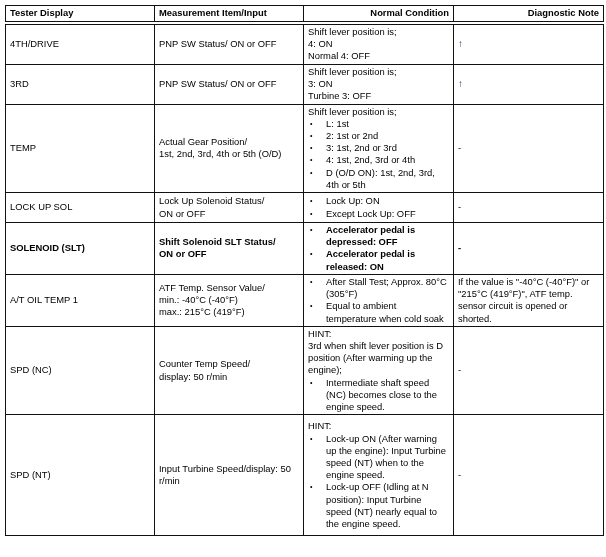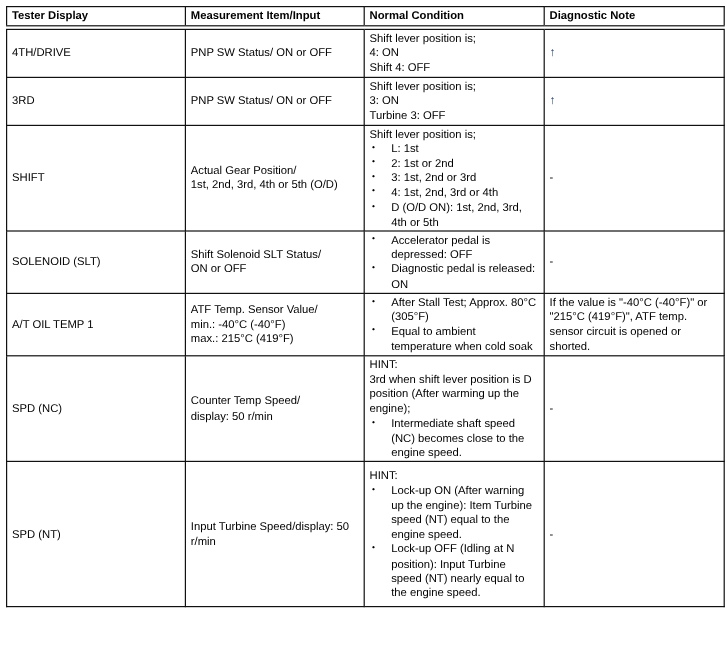--- a/index.html
+++ b/index.html
@@ -36,21 +36,21 @@
       text-align: left;
       margin-top: 48px;
     }
     table.spec thead th {
       font-weight: bold;
       height: 14px;
       padding-top: 0;
       padding-bottom: 1px;
       border-bottom: 4px double #111;
     }
-    table.spec thead th.center { text-align: left; }
+    table.spec thead th.center { text-align: right; }
     td.note { text-align: center; }
     td.note.left { text-align: left; }
     .arrow {
       color: #1f3b66;
       font-size: 10px;
     }
     ul.bul {
       list-style: none;
       margin: 0;
       padding: 0;
@@ -65,21 +65,21 @@
       left: 2px;
       top: 0;
       font-size: 7px;
     }
     .line { display: block; }
     tr.r1 td { height: 33px; }
     tr.r2 td { height: 37px; }
     tr.r3 td { height: 85px; }
     tr.r4 td { height: 27px; }
     tr.r5 td { height: 27px; }
-    tr.r6 td { height: 45px; }
+    tr.r6 td { height: 45px; font-weight: bold; }
     tr.r7 td { height: 49px; }
     tr.r8 td { height: 82px; }
     tr.r9 td { height: 118px; }
   </style>
 </head>
 <body>
 
 <table class="spec">
   <colgroup>
     <col class="c1">
@@ -97,64 +97,78 @@
   </thead>
   <tbody id="tbody">
       <tr class="r1">
         <td>4TH/DRIVE</td>
         <td>
           <span class="line">PNP SW Status/ ON or OFF</span>
         </td>
         <td>
           <span class="line">Shift lever position is;</span>
           <span class="line">4: ON</span>
-          <span class="line">Shift 4: OFF</span>
+          <span class="line">Normal 4: OFF</span>
         </td>
         <td class="note"><span class="arrow">↑</span></td>
       </tr>
       <tr class="r2">
         <td>3RD</td>
         <td>
           <span class="line">PNP SW Status/ ON or OFF</span>
         </td>
         <td>
           <span class="line">Shift lever position is;</span>
           <span class="line">3: ON</span>
           <span class="line">Turbine 3: OFF</span>
         </td>
         <td class="note"><span class="arrow">↑</span></td>
       </tr>
       <tr class="r3">
-        <td>SHIFT</td>
+        <td>TEMP</td>
         <td>
           <span class="line">Actual Gear Position/</span>
           <span class="line">1st, 2nd, 3rd, 4th or 5th (O/D)</span>
         </td>
         <td>
           <span class="line">Shift lever position is;</span>
           <ul class="bul">
             <li>L: 1st</li>
             <li>2: 1st or 2nd</li>
             <li>3: 1st, 2nd or 3rd</li>
             <li>4: 1st, 2nd, 3rd or 4th</li>
             <li>D (O/D ON): 1st, 2nd, 3rd, 4th or 5th</li>
           </ul>
         </td>
         <td class="note"><span>-</span></td>
       </tr>
+      <tr class="r5">
+        <td>LOCK UP SOL</td>
+        <td>
+          <span class="line">Lock Up Solenoid Status/</span>
+          <span class="line">ON or OFF</span>
+        </td>
+        <td>
+          <ul class="bul">
+            <li>Lock Up: ON</li>
+            <li>Except Lock Up: OFF</li>
+          </ul>
+        </td>
+        <td class="note"><span>-</span></td>
+      </tr>
       <tr class="r6">
         <td>SOLENOID (SLT)</td>
         <td>
           <span class="line">Shift Solenoid SLT Status/</span>
           <span class="line">ON or OFF</span>
         </td>
         <td>
           <ul class="bul">
             <li>Accelerator pedal is depressed: OFF</li>
-            <li>Diagnostic pedal is released: ON</li>
+            <li>Accelerator pedal is released: ON</li>
           </ul>
         </td>
         <td class="note"><span>-</span></td>
       </tr>
       <tr class="r7">
         <td>A/T OIL TEMP 1</td>
         <td>
           <span class="line">ATF Temp. Sensor Value/</span>
           <span class="line">min.: -40°C (-40°F)</span>
           <span class="line">max.: 215°C (419°F)</span>
@@ -183,20 +197,20 @@
         <td class="note"><span>-</span></td>
       </tr>
       <tr class="r9">
         <td>SPD (NT)</td>
         <td>
           <span class="line">Input Turbine Speed/display: 50 r/min</span>
         </td>
         <td>
           <span class="line">HINT:</span>
           <ul class="bul">
-            <li>Lock-up ON (After warning up the engine): Item Turbine speed (NT) equal to the engine speed.</li>
+            <li>Lock-up ON (After warning up the engine): Input Turbine speed (NT) when to the engine speed.</li>
             <li>Lock-up OFF (Idling at N position): Input Turbine speed (NT) nearly equal to the engine speed.</li>
           </ul>
         </td>
         <td class="note"><span>-</span></td>
       </tr>
     </tbody>
 </table>
 
 </body></html>

